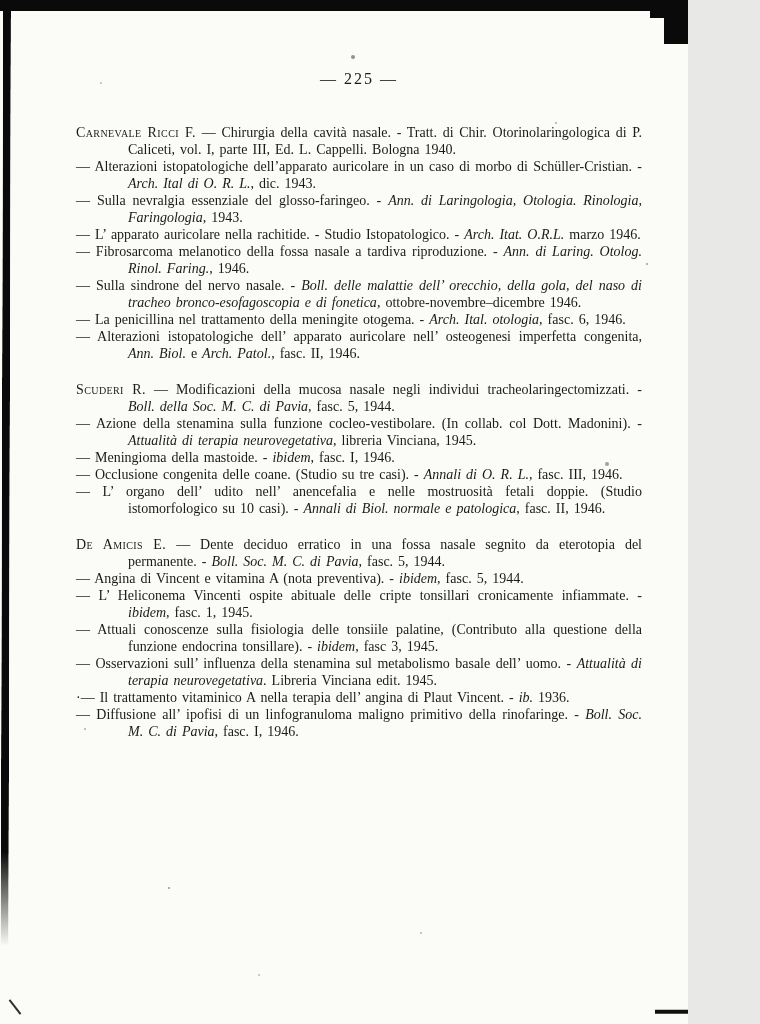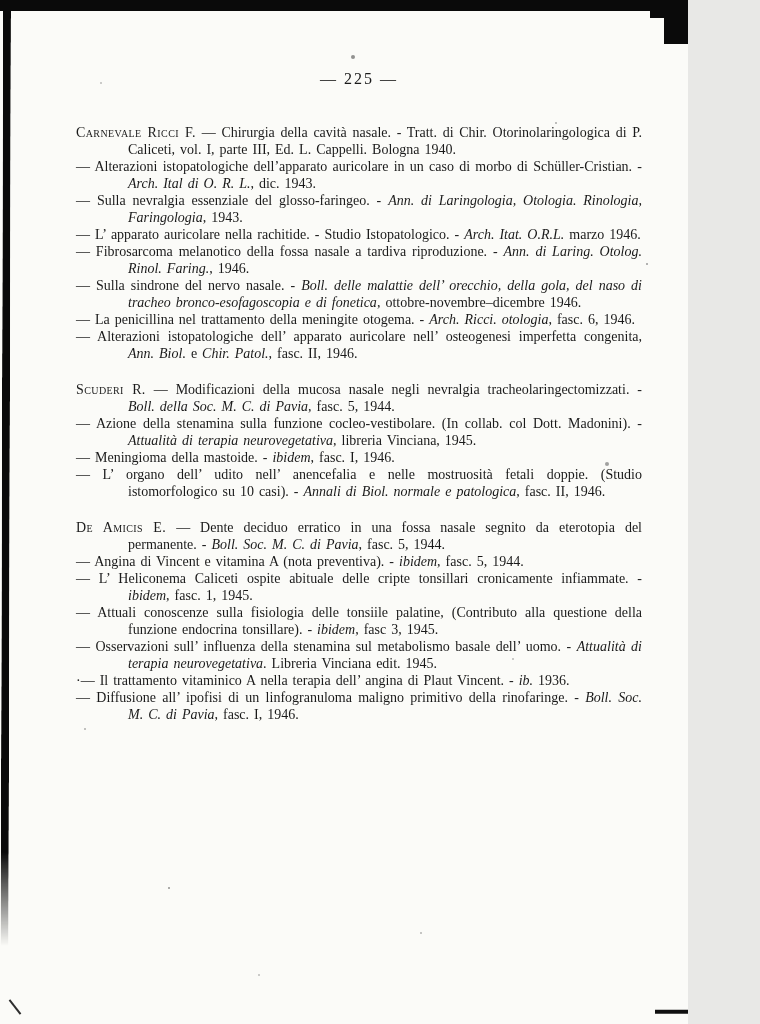--- a/index.html
+++ b/index.html
@@ -81,32 +81,33 @@
   <div class="page-header">— 225 —</div>
 
   <div class="content">
       <div class="group">
         <p class="entry"><span class="author">Carnevale Ricci F.</span><span> — Chirurgia della cavità nasale. - Tratt. di Chir. Otorinolaringologica di P. Caliceti, vol. I, parte III, Ed. L. Cappelli. Bologna 1940.</span></p>
         <p class="entry"><span>— Alterazioni istopatologiche dell’apparato auricolare in un caso di morbo di Schüller-Cristian. - </span><span class="it">Arch. Ital di O. R. L.</span><span>, dic. 1943.</span></p>
         <p class="entry"><span>— Sulla nevralgia essenziale del glosso-faringeo. - </span><span class="it">Ann. di Laringologia, Otologia. Rinologia, Faringologia</span><span>, 1943.</span></p>
         <p class="entry"><span>— L’ apparato auricolare nella rachitide. - Studio Istopatologico. - </span><span class="it">Arch. Itat. O.R.L.</span><span> marzo 1946.</span></p>
         <p class="entry"><span>— Fibrosarcoma melanotico della fossa nasale a tardiva riproduzione. - </span><span class="it">Ann. di Laring. Otolog. Rinol. Faring.</span><span>, 1946.</span></p>
         <p class="entry"><span>— Sulla sindrone del nervo nasale. - </span><span class="it">Boll. delle malattie dell’ orecchio, della gola, del naso di tracheo bronco-esofagoscopia e di fonetica</span><span>, ottobre-novembre–dicembre 1946.</span></p>
-        <p class="entry"><span>— La penicillina nel trattamento della meningite otogema. - </span><span class="it">Arch. Ricci. otologia</span><span>, fasc. 6, 1946.</span></p>
-        <p class="entry"><span>— Alterazioni istopatologiche dell’ apparato auricolare nell’ osteogenesi imperfetta congenita, </span><span class="it">Ann. Biol.</span><span> e </span><span class="it">Chir. Patol.</span><span>, fasc. II, 1946.</span></p>
+        <p class="entry"><span>— La penicillina nel trattamento della meningite otogema. - </span><span class="it">Arch. Ital. otologia</span><span>, fasc. 6, 1946.</span></p>
+        <p class="entry"><span>— Alterazioni istopatologiche dell’ apparato auricolare nell’ osteogenesi imperfetta congenita, </span><span class="it">Ann. Biol.</span><span> e </span><span class="it">Arch. Patol.</span><span>, fasc. II, 1946.</span></p>
       </div>
       <div class="group">
-        <p class="entry"><span class="author">Scuderi R.</span><span> — Modificazioni della mucosa nasale negli nevralgia tracheolaringectomizzati. - </span><span class="it">Boll. della Soc. M. C. di Pavia</span><span>, fasc. 5, 1944.</span></p>
+        <p class="entry"><span class="author">Scuderi R.</span><span> — Modificazioni della mucosa nasale negli individui tracheolaringectomizzati. - </span><span class="it">Boll. della Soc. M. C. di Pavia</span><span>, fasc. 5, 1944.</span></p>
         <p class="entry"><span>— Azione della stenamina sulla funzione cocleo-vestibolare. (In collab. col Dott. Madonini). - </span><span class="it">Attualità di terapia neurovegetativa</span><span>, libreria Vinciana, 1945.</span></p>
         <p class="entry"><span>— Meningioma della mastoide. - </span><span class="it">ibidem</span><span>, fasc. I, 1946.</span></p>
+        <p class="entry"><span>— Occlusione congenita delle coane. (Studio su tre casi). - </span><span class="it">Annali di O. R. L.</span><span>, fasc. III, 1946.</span></p>
         <p class="entry"><span>— L’ organo dell’ udito nell’ anencefalia e nelle mostruosità fetali doppie. (Studio istomorfologico su 10 casi). - </span><span class="it">Annali di Biol. normale e patologica</span><span>, fasc. II, 1946.</span></p>
       </div>
       <div class="group">
         <p class="entry"><span class="author">De Amicis E.</span><span> — Dente deciduo erratico in una fossa nasale segnito da eterotopia del permanente. - </span><span class="it">Boll. Soc. M. C. di Pavia</span><span>, fasc. 5, 1944.</span></p>
         <p class="entry"><span>— Angina di Vincent e vitamina A (nota preventiva). - </span><span class="it">ibidem</span><span>, fasc. 5, 1944.</span></p>
-        <p class="entry"><span>— L’ Heliconema Caliceti ospite abituale delle cripte tonsillari cronicamente infiammate. - </span><span class="it">ibidem</span><span>, fasc. 1, 1945.</span></p>
+        <p class="entry"><span>— L’ Heliconema Vincenti ospite abituale delle cripte tonsillari cronicamente infiammate. - </span><span class="it">ibidem</span><span>, fasc. 1, 1945.</span></p>
         <p class="entry"><span>— Attuali conoscenze sulla fisiologia delle tonsiile palatine, (Contributo alla questione della funzione endocrina tonsillare). - </span><span class="it">ibidem</span><span>, fasc 3, 1945.</span></p>
         <p class="entry"><span>— Osservazioni sull’ influenza della stenamina sul metabolismo basale dell’ uomo. - </span><span class="it">Attualità di terapia neurovegetativa</span><span>. Libreria Vinciana edit. 1945.</span></p>
         <p class="entry"><span>·— Il trattamento vitaminico A nella terapia dell’ angina di Plaut Vincent. - </span><span class="it">ib.</span><span> 1936.</span></p>
         <p class="entry"><span>— Diffusione all’ ipofisi di un linfogranuloma maligno primitivo della rinofaringe. - </span><span class="it">Boll. Soc. M. C. di Pavia</span><span>, fasc. I, 1946.</span></p>
       </div>
     </div>
 </div>
 
 </body></html>

